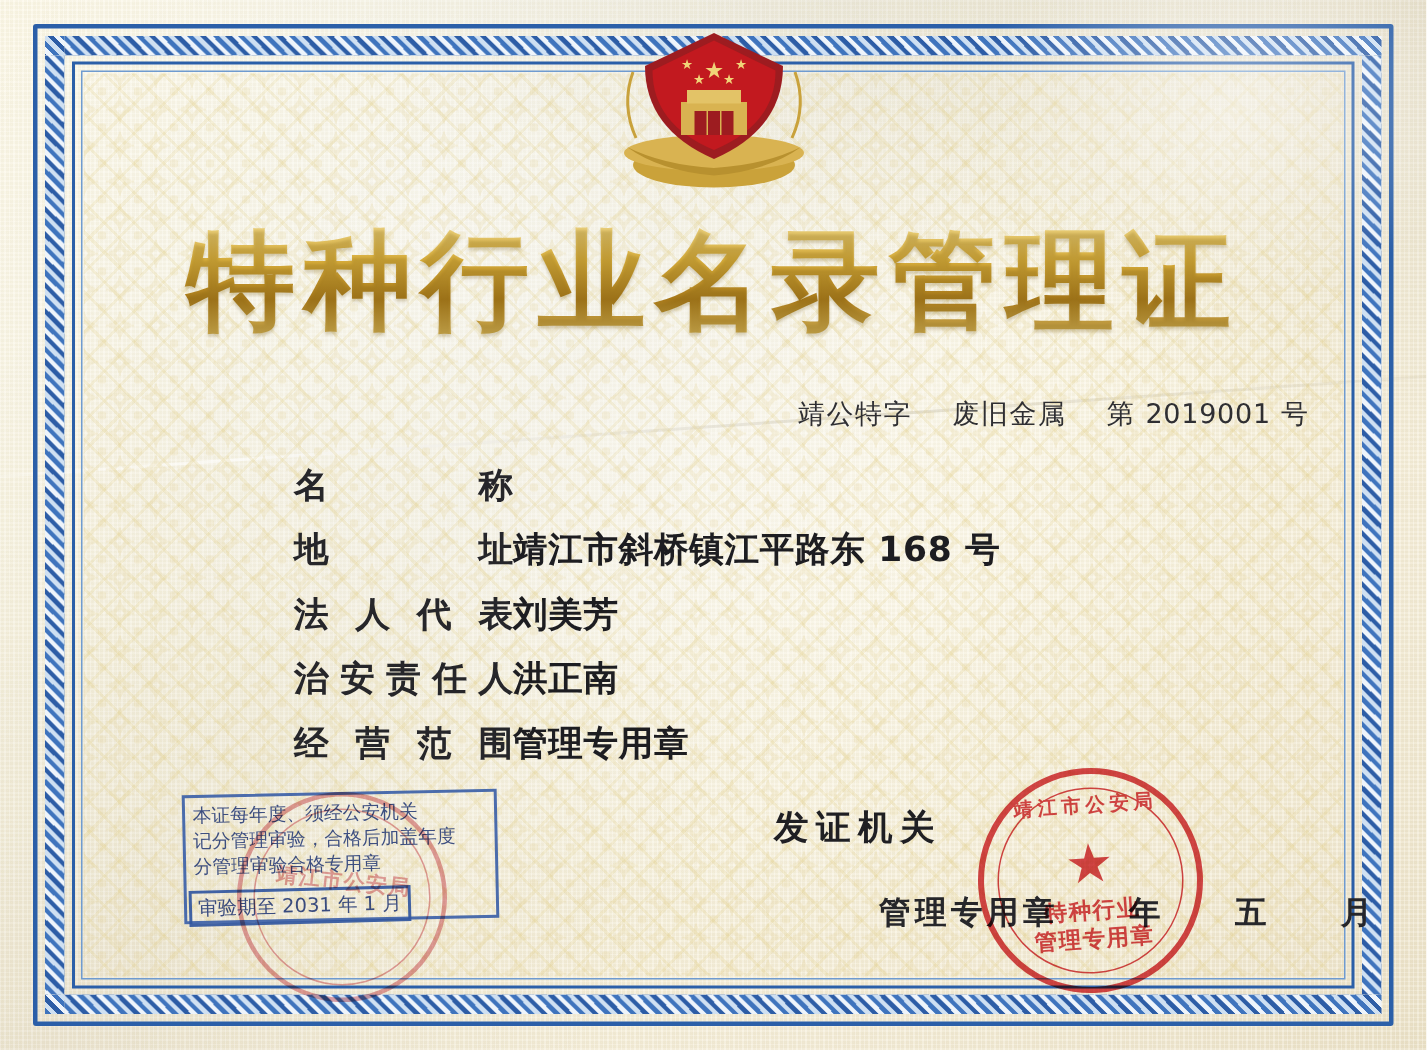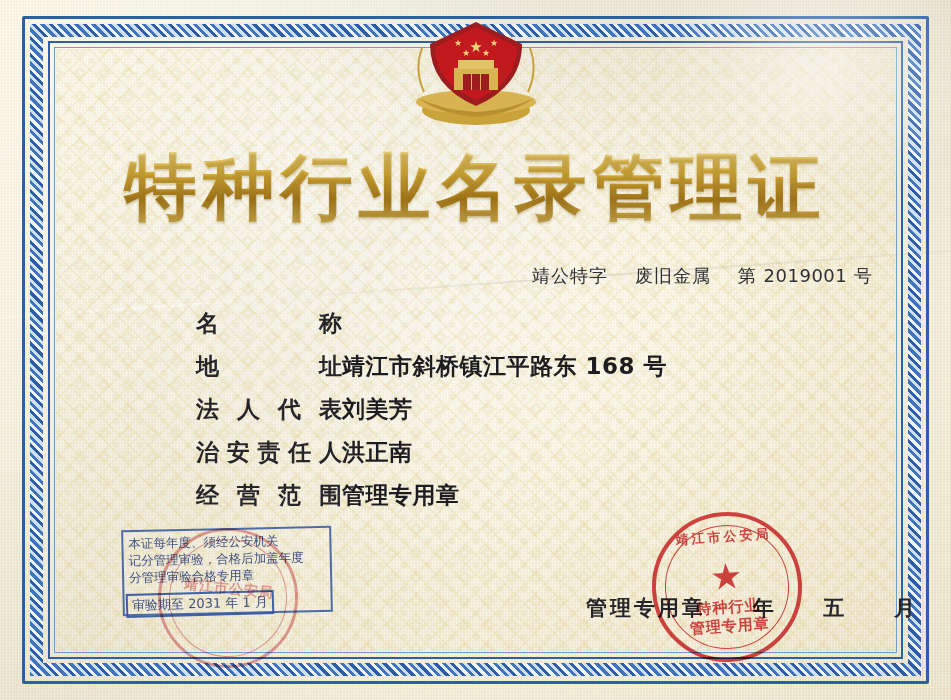--- a/index.html
+++ b/index.html
@@ -386,20 +386,21 @@
         <span>经</span>
         <span>营</span>
         <span>范</span>
         <span>围</span>
       </div>
       <div class="field-value">管理专用章</div>
     </div>
 
   </div>
 
+  <div class="issuer">发证机关</div>
 
   <div class="issue-date">
     <span>管理专用章</span>
     <span class="gap"></span>
     <span>年</span>
     <span class="gap"></span>
     <span>五</span>
     <span class="gap"></span>
     <span>月</span>
     <span class="gap"></span>

